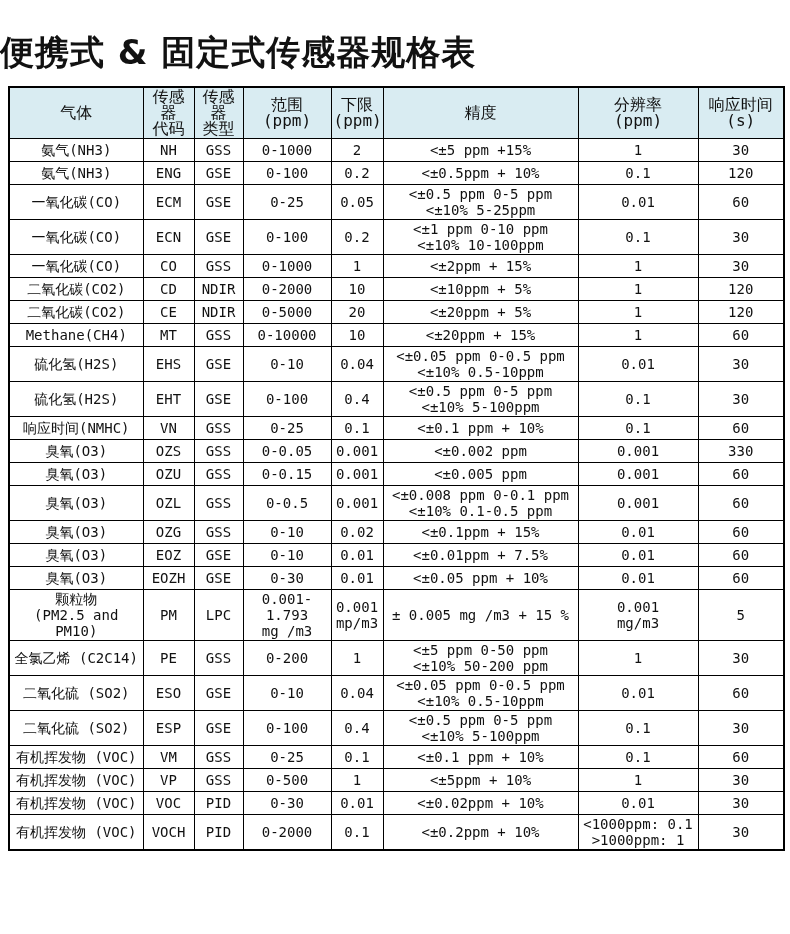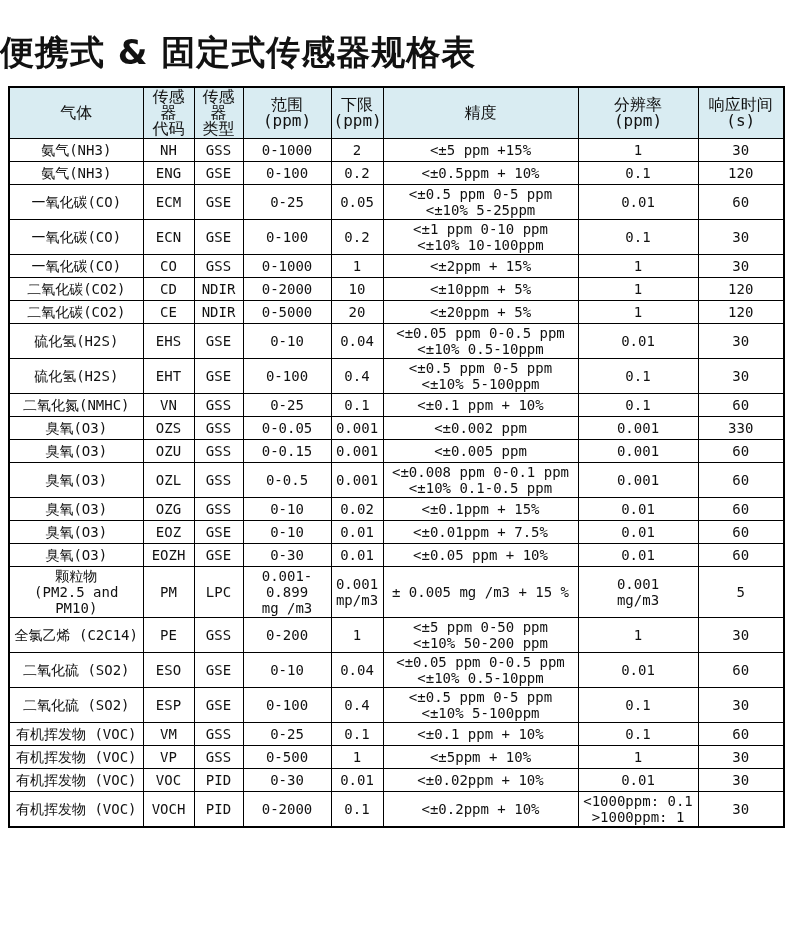--- a/index.html
+++ b/index.html
@@ -165,20 +165,30 @@
           <td>二氧化碳(CO2)</td>
           <td>CE</td>
           <td>NDIR</td>
           <td>0-5000</td>
           <td>20</td>
           <td>&lt;±20ppm + 5%</td>
           <td>1</td>
           <td>120</td>
         </tr>
         <tr>
+          <td>Methane(CH4)</td>
+          <td>MT</td>
+          <td>GSS</td>
+          <td>0-10000</td>
+          <td>10</td>
+          <td>&lt;±20ppm + 15%</td>
+          <td>1</td>
+          <td>60</td>
+        </tr>
+        <tr>
           <td>硫化氢(H2S)</td>
           <td>EHS</td>
           <td>GSE</td>
           <td>0-10</td>
           <td>0.04</td>
           <td>&lt;±0.05 ppm 0-0.5 ppm
 &lt;±10% 0.5-10ppm</td>
           <td>0.01</td>
           <td>30</td>
         </tr>
@@ -187,21 +197,21 @@
           <td>EHT</td>
           <td>GSE</td>
           <td>0-100</td>
           <td>0.4</td>
           <td>&lt;±0.5 ppm 0-5 ppm
 &lt;±10% 5-100ppm</td>
           <td>0.1</td>
           <td>30</td>
         </tr>
         <tr>
-          <td>二氧化氮(NMHC)</td>
+          <td>响应时间(NMHC)</td>
           <td>VN</td>
           <td>GSS</td>
           <td>0-25</td>
           <td>0.1</td>
           <td>&lt;±0.1 ppm + 10%</td>
           <td>0.1</td>
           <td>60</td>
         </tr>
         <tr>
           <td>臭氧(O3)</td>
@@ -262,21 +272,21 @@
           <td>0.01</td>
           <td>&lt;±0.05 ppm + 10%</td>
           <td>0.01</td>
           <td>60</td>
         </tr>
         <tr>
           <td>颗粒物
 (PM2.5 and PM10)</td>
           <td>PM</td>
           <td>LPC</td>
-          <td>0.001-0.899
+          <td>0.001-1.793
 mg /m3</td>
           <td>0.001
 mp/m3</td>
           <td>± 0.005 mg /m3 + 15 %</td>
           <td>0.001
 mg/m3</td>
           <td>5</td>
         </tr>
         <tr>
           <td>全氯乙烯 (C2C14)</td>

